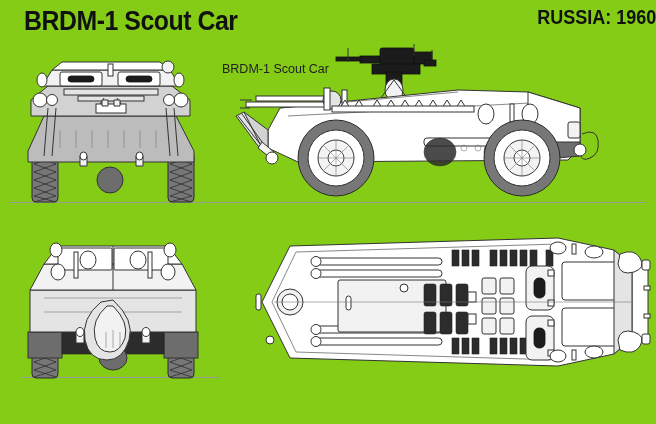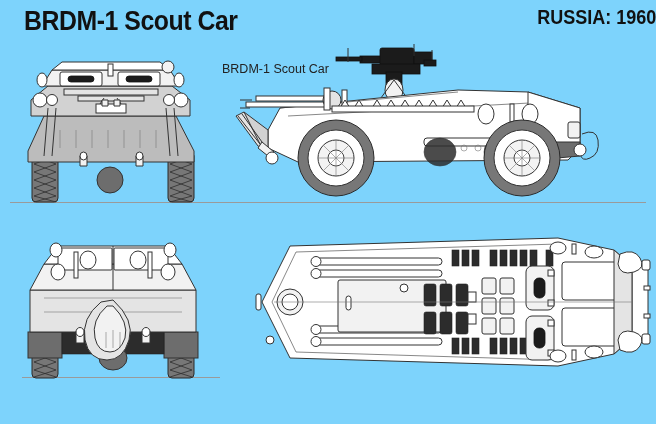--- a/index.html
+++ b/index.html
@@ -1,18 +1,18 @@
 <!DOCTYPE html>
 <html><head>
 <meta charset="utf-8">
 <style>
   html,body{margin:0;padding:0;background:#fff;}
   body{width:656px;height:424px;position:relative;overflow:hidden;
        font-family:"Liberation Sans",sans-serif;color:#1a1a1a;}
-  .page{position:absolute;inset:0;background:#7dd3fc;}
+  .page{position:absolute;inset:0;background:#84cc16;}
 
   
   #title{position:absolute;left:24px;top:6px;font-size:27px;font-weight:bold;
          letter-spacing:-0.5px;transform:scaleX(.92);transform-origin:left top;
          color:#111;white-space:nowrap;}
   #country{position:absolute;right:0px;top:6px;font-size:20px;font-weight:bold;
            letter-spacing:0px;transform:scaleX(.9);transform-origin:right top;
            color:#111;white-space:nowrap;}
   #sidecaption{position:absolute;left:222px;top:62px;font-size:12.5px;
                font-weight:normal;color:#222;white-space:nowrap;}

